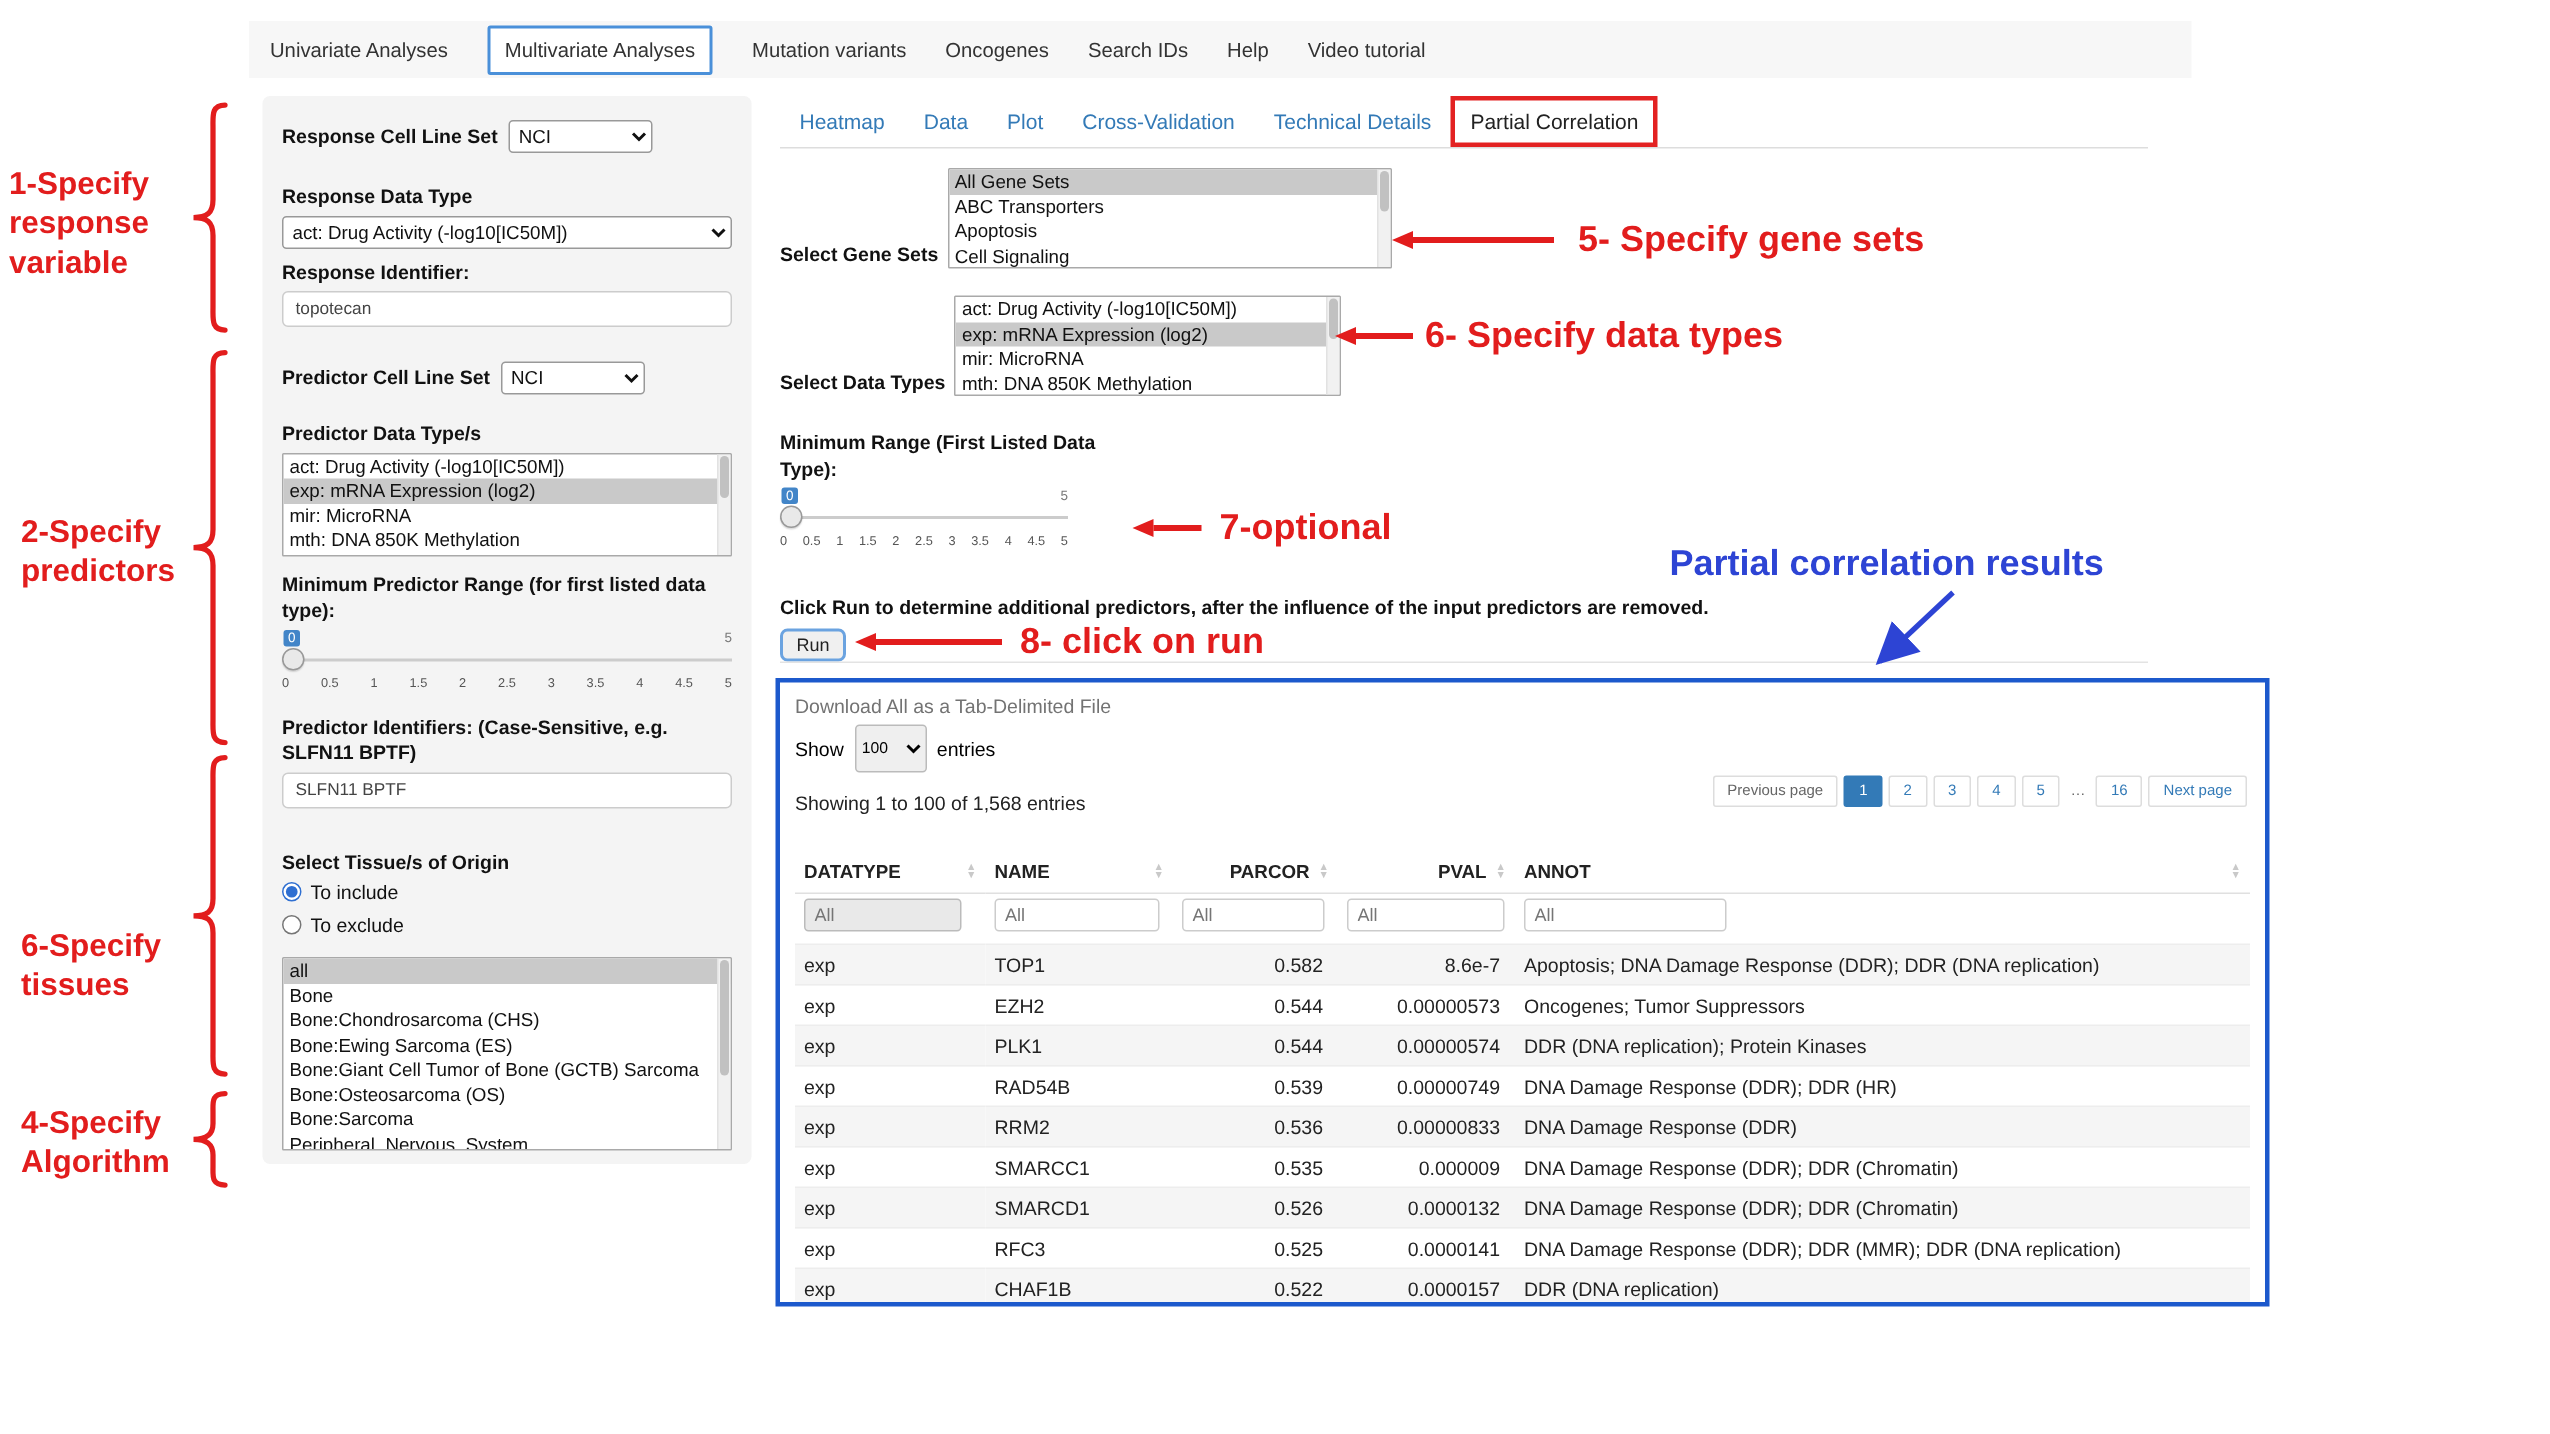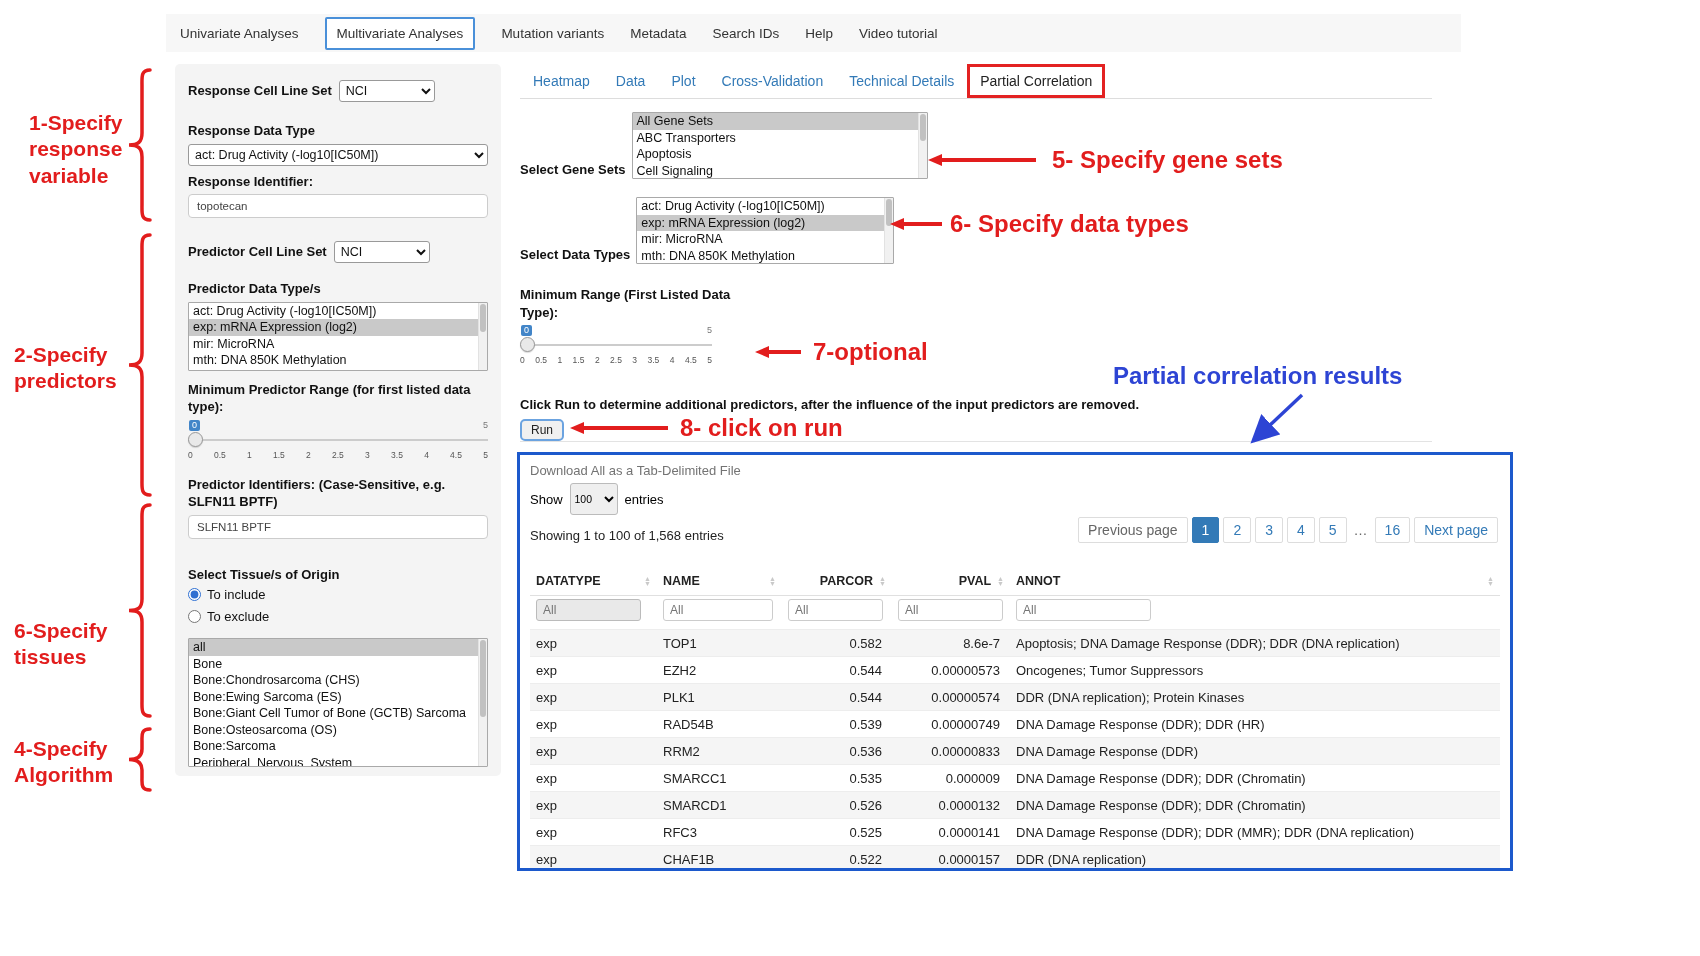--- a/index.html
+++ b/index.html
@@ -54,21 +54,21 @@
              background: #f0f0f0; color: #222; cursor: pointer; font-family: "Liberation Sans", sans-serif; }
   .divider { position: absolute; left: 520px; top: 441px; width: 912px; border-top: 1px solid #e3e3e3; }
 
   
   .results { position: absolute; left: 517px; top: 452px; width: 996px; height: 419px;
              border: 3px solid #1c59cc; background: #fff; padding: 8px 10px; overflow: hidden; font-size: 13px; }
   .dl-link { color: #737373; font-size: 13px; cursor: pointer; }
   .show-row { display: flex; align-items: center; gap: 7px; margin-top: 5px; font-size: 13px; }
   .show-row select { font-size: 10.5px; height: 32px; width: 48px; border: 1px solid #bbb; border-radius: 3px; }
   .showing { margin-top: 13px; font-size: 13px; color: #222; }
-  .pagination { position: absolute; top: 62px; right: 12px; display: flex; gap: 4px; font-size: 14px; align-items: center; }
+  .pagination { position: absolute; top: 62px; right: 12px; display: flex; gap: 4px; font-size: 10px; align-items: center; }
   .page-btn { border: 1px solid #ddd; padding: 4px 9px; color: #337ab7; background: #fff; border-radius: 2px; cursor: pointer; }
   .page-btn.prev { color: #666; }
   .page-btn.active { background: #337ab7; border-color: #337ab7; color: #fff; }
   .page-btn.ellipsis { border: none; color: #666; padding: 4px 3px; }
 
   table.rt { width: 100%; border-collapse: collapse; margin-top: 24px; font-size: 13px; table-layout: fixed; }
   .rt th { padding: 7px 6px; font-size: 12.5px; font-weight: bold; color: #222; border-bottom: 1px solid #e0e0e0; text-align: center; }
   .th-wrap { display: flex; justify-content: space-between; align-items: center; }
   .th-wrap.right { justify-content: flex-end; gap: 6px; }
   .sort { display: inline-flex; flex-direction: column; color: #c9c9c9; font-size: 7px; line-height: 5.5px; }
@@ -93,21 +93,21 @@
 </style>
 </head>
 <body>
 
 <div id="app">
 
   <div class="topnav">
     <span class="nav-item">Univariate Analyses</span>
     <span class="nav-item active">Multivariate Analyses</span>
     <span class="nav-item">Mutation variants</span>
-    <span class="nav-item">Metadata</span>
+    <span class="nav-item">Oncogenes</span>
     <span class="nav-item">Search IDs</span>
     <span class="nav-item">Help</span>
     <span class="nav-item">Video tutorial</span>
   </div>
 
   <div class="sidebar">
     <div class="inline-row">
       <span class="lbl" style="margin-bottom:0">Response Cell Line Set</span>
       <select class="native" style="width:96px">
         <option>NCI</option>
@@ -402,21 +402,21 @@
           <td>exp</td>
           <td>CHAF1B</td>
           <td class="c-num">0.522</td>
           <td class="c-num">0.0000157</td>
           <td>DDR (DNA replication)</td>
         </tr>
       </tbody>
     </table>
   </div>
 
-  <div class="ann ann-side" style="left:29px;top:110px">1-Specify response variable</div>
+  <div class="ann ann-side" style="left:6px;top:110px">1-Specify response variable</div>
   <div class="brace" style="left:126px;top:68px">
     <svg width="26" height="154">
         <path d="M24,2 C15,2 16,9 16,17 L16,65 C16,74 12,77 3,77 C12,77 16,80 16,89 L16,137 C16,145 15,152 24,152" stroke="#e21d1d" stroke-width="3.5" fill="none" stroke-linecap="round"></path>
       </svg>
   </div>
 
   <div class="ann ann-side" style="left:14px;top:342px">2-Specify predictors</div>
   <div class="brace" style="left:126px;top:233px">
     <svg width="26" height="264">
         <path d="M24,2 C15,2 16,9 16,17 L16,120 C16,129 12,132 3,132 C12,132 16,135 16,144 L16,247 C16,255 15,262 24,262" stroke="#e21d1d" stroke-width="3.5" fill="none" stroke-linecap="round"></path>

